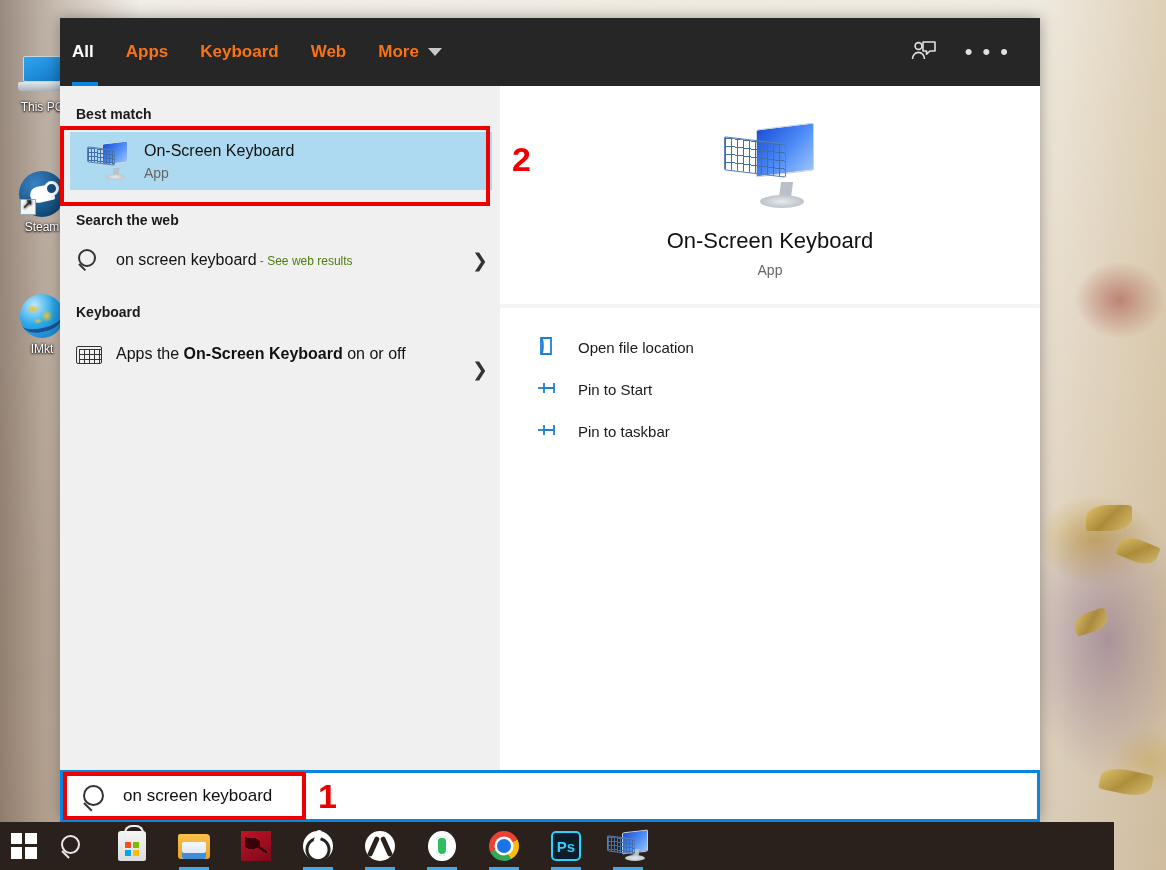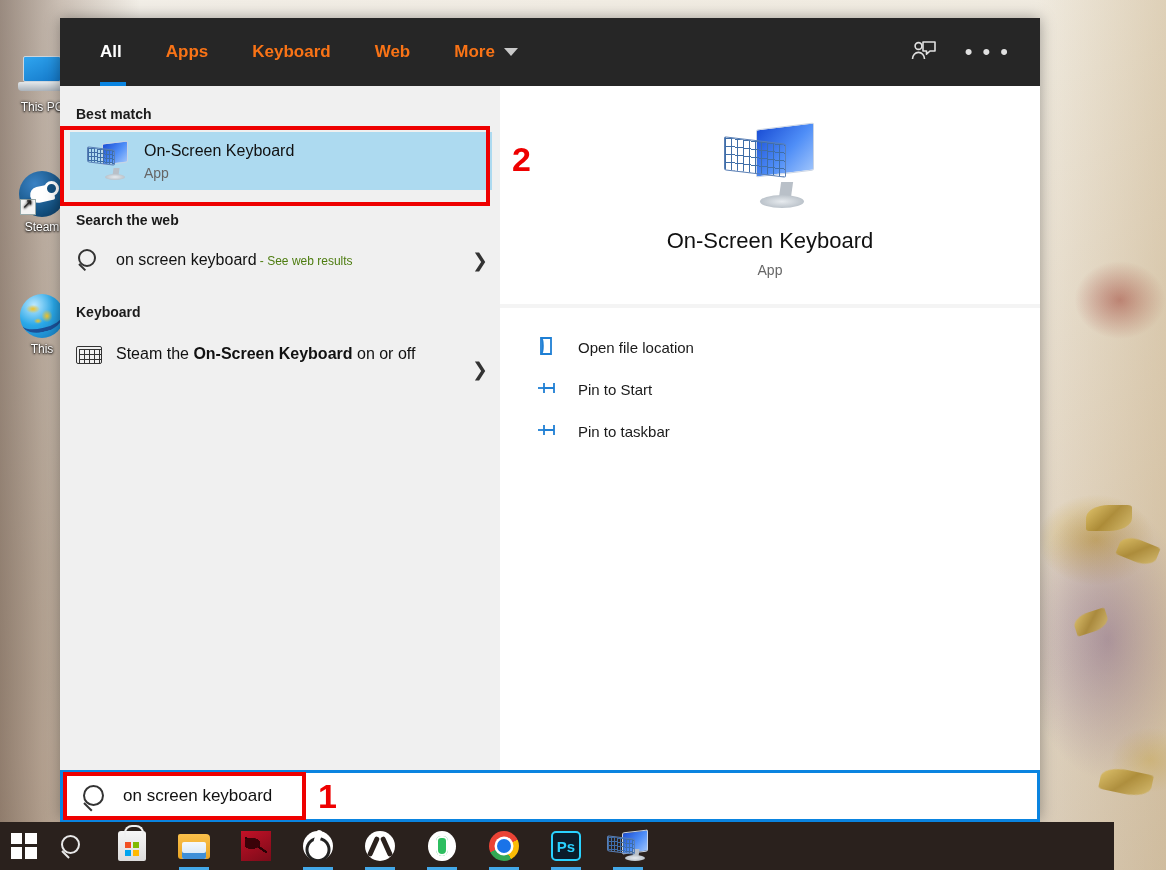--- a/index.html
+++ b/index.html
@@ -109,21 +109,21 @@
     position: absolute; left: 60px; top: 18px;
     width: 980px; height: 802px;
     background: #f0f0f0;
     box-shadow: 0 0 14px rgba(0,0,0,.35);
     display: flex; flex-direction: column;
   }
   .fly-header {
     height: 68px; background: #262626; flex: 0 0 68px;
     display: flex; align-items: center; position: relative;
   }
-  .tabs { display: flex; align-items: center; height: 100%; padding-left: 28px; gap: 12px; }
+  .tabs { display: flex; align-items: center; height: 100%; gap: 0; }
   .tab {
     color: #f97316; font-size: 17px; padding: 0 16px; height: 100%;
     display: flex; align-items: center; cursor: pointer; position: relative; font-weight: bold;
   }
   .tab:first-child { padding-left: 12px; }
   .tab.active { color: #fff; font-weight: bold; }
   .tab.active::after {
     content: ""; position: absolute; left: 12px; right: 12px; bottom: 0;
     height: 4px; background: #0a84e0;
   }
@@ -356,21 +356,21 @@
   </span>
   <span>Steam</span>
 </div>
 
 <div class="desk-icon" style="left:4px;top:292px;">
   <span class="glyph icn-globe">
     <span class="earth"></span>
       <span class="land"></span>
       <span class="swoosh"></span>
   </span>
-  <span>This</span>
+  <span>IMkt</span>
 </div>
 
 <div id="search-flyout">
 
   <div class="fly-header">
     <div class="tabs">
       <div class="tab active">
         <span>All</span>
       </div>
       <div class="tab">
@@ -429,21 +429,21 @@
         </span>
         <span class="chev">❯</span>
       </div>
 
       <div class="section-head" style="margin-top:14px;">Keyboard</div>
 
       <div class="result-row" style="align-items:flex-start;padding-top:12px;">
         <span class="mini-kb" style="margin-top:4px;"></span>
         <span class="txt" style="padding-right:6px;">
           <div class="result-title" style="line-height:1.45;">
-            <span>Steam the </span><b>On-Screen Keyboard</b><span> on or off</span>
+            <span>Apps the </span><b>On-Screen Keyboard</b><span> on or off</span>
           </div>
         </span>
         <span class="chev" style="margin-top:16px;">❯</span>
       </div>
     </div>
 
     <div class="preview">
       <div class="pv-card pv-hero">
         <div class="iconwrap">
           <span class="osk-ic big">

